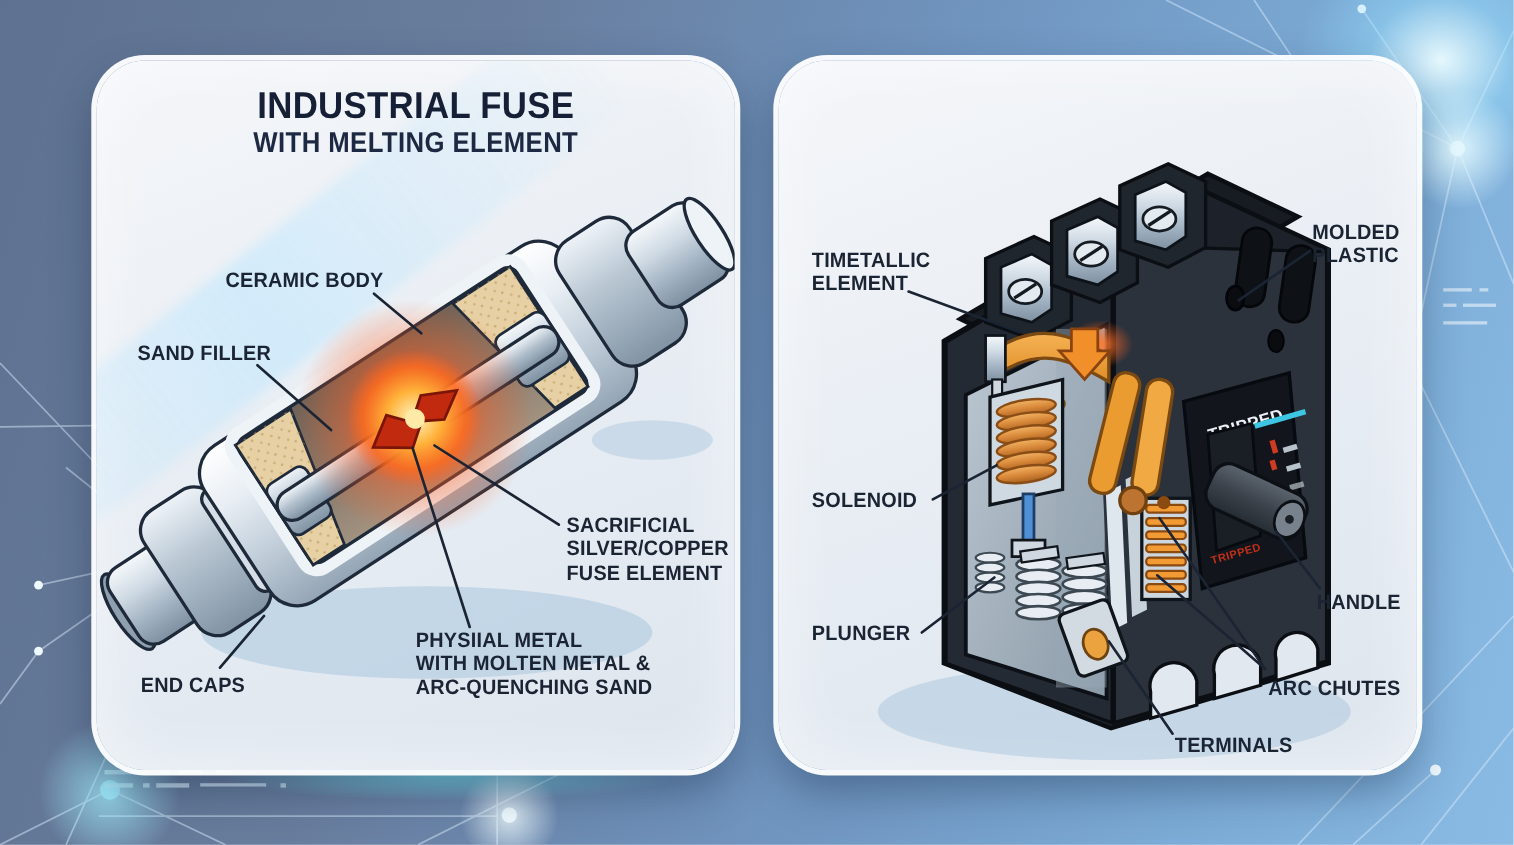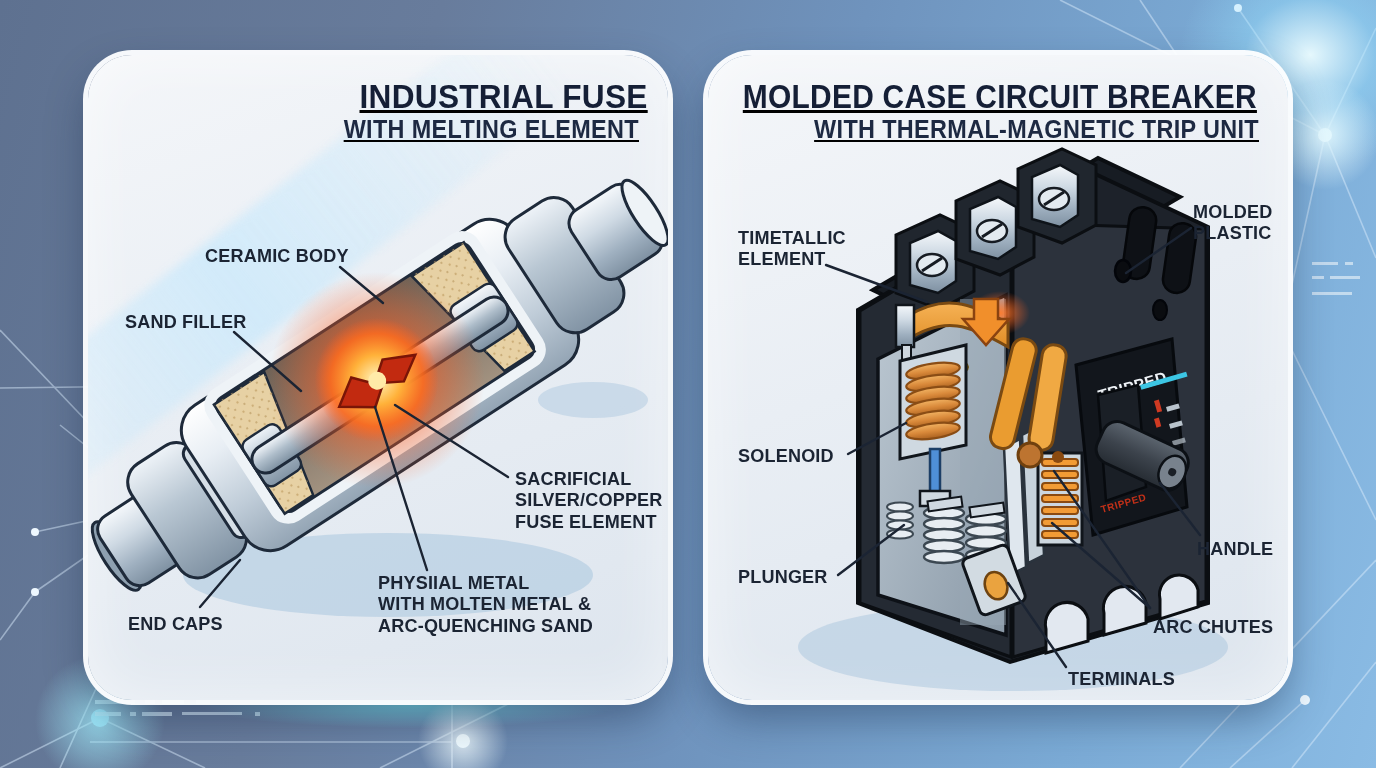--- a/index.html
+++ b/index.html
@@ -15,21 +15,21 @@
     box-shadow:0 0 0 5px rgba(253,254,255,.96), 0 18px 42px rgba(18,38,68,.42), inset 0 0 60px rgba(255,255,255,.55);
     overflow:hidden;
   }
   .panel-left{left:88px;}
   .panel-right{left:708px;}
   .streak{
     position:absolute;left:-220px;top:170px;width:760px;height:110px;
     background:linear-gradient(90deg,rgba(190,225,248,0) 0%,rgba(198,232,252,.85) 48%,rgba(190,225,248,0) 100%);
     transform:rotate(-38deg);filter:blur(5px);opacity:.8;
   }
-  .titlebox{position:absolute;left:0;right:0;top:22px;text-align:right;text-decoration:underline;}
+  .titlebox{position:absolute;left:0;right:0;top:22px;text-align:center;}
   .title{
     font-weight:800;font-size:34px;line-height:1.12;color:#151f36;letter-spacing:.3px;
     transform:scaleX(.93);transform-origin:center top;white-space:nowrap;
   }
   .title.tight{transform:scaleX(.88);}
   .subtitle{
     font-weight:700;font-size:26px;line-height:1.1;color:#1d2942;letter-spacing:.4px;
     transform:scaleX(.9);transform-origin:center top;white-space:nowrap;
   }
   .illus{position:absolute;left:0;top:0;width:580px;height:645px;}
@@ -379,24 +379,20 @@
       <path d="M483,173 L418,218"></path>
       <path d="M140,399 L198,368"></path>
       <path d="M130,520 L196,470"></path>
       <path d="M492,480 L452,428"></path>
       <path d="M442,553 L346,416"></path>
       <path d="M442,553 L344,468"></path>
       <path d="M358,612 L300,528"></path>
     </g>
   </svg>
 
-  <div class="titlebox">
-    <div class="title tight">MOLDED CASE CIRCUIT BREAKER</div>
-    <div class="subtitle">WITH THERMAL-MAGNETIC TRIP UNIT</div>
-  </div>
 
   <div class="label" style="left:30px;top:172px;">
     <div>TIMETALLIC</div>
     <div>ELEMENT</div>
   </div>
   <div class="label" style="left:485px;top:146px;">
     <div>MOLDED</div>
     <div>PLASTIC</div>
   </div>
   <div class="label" style="left:30px;top:390px;">SOLENOID</div>

